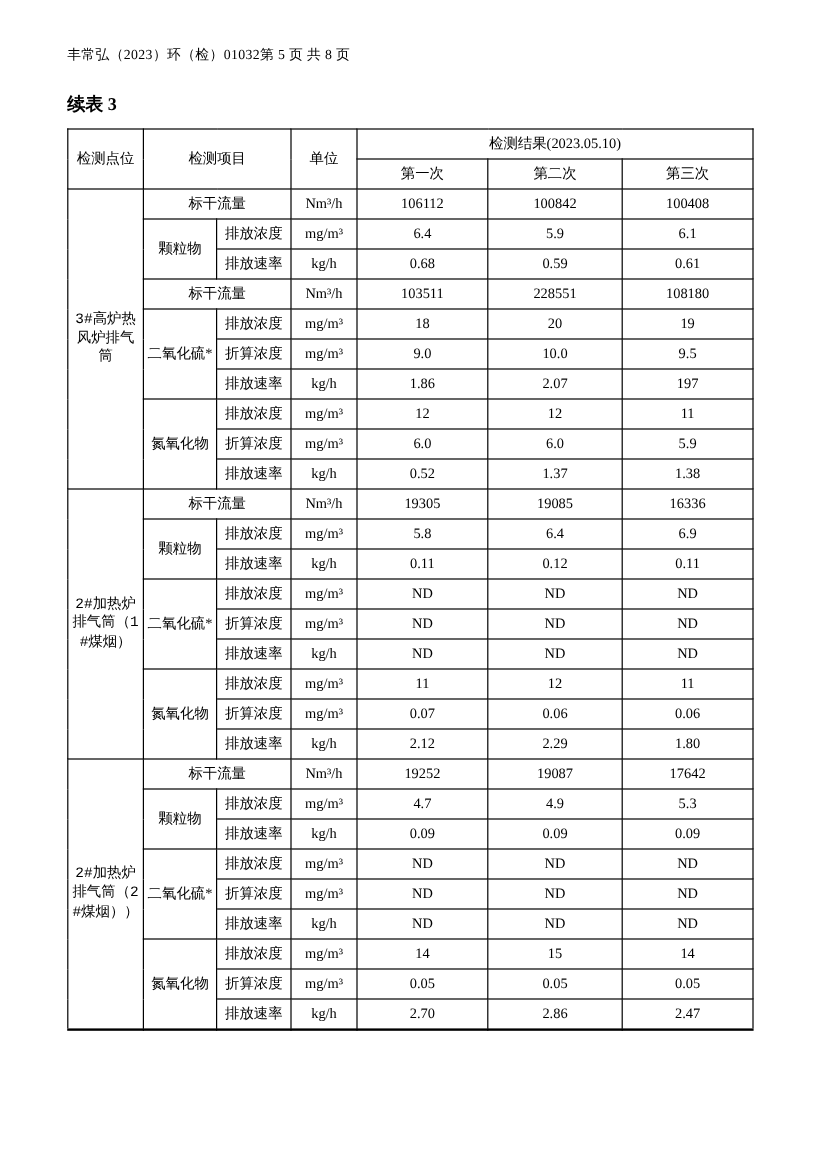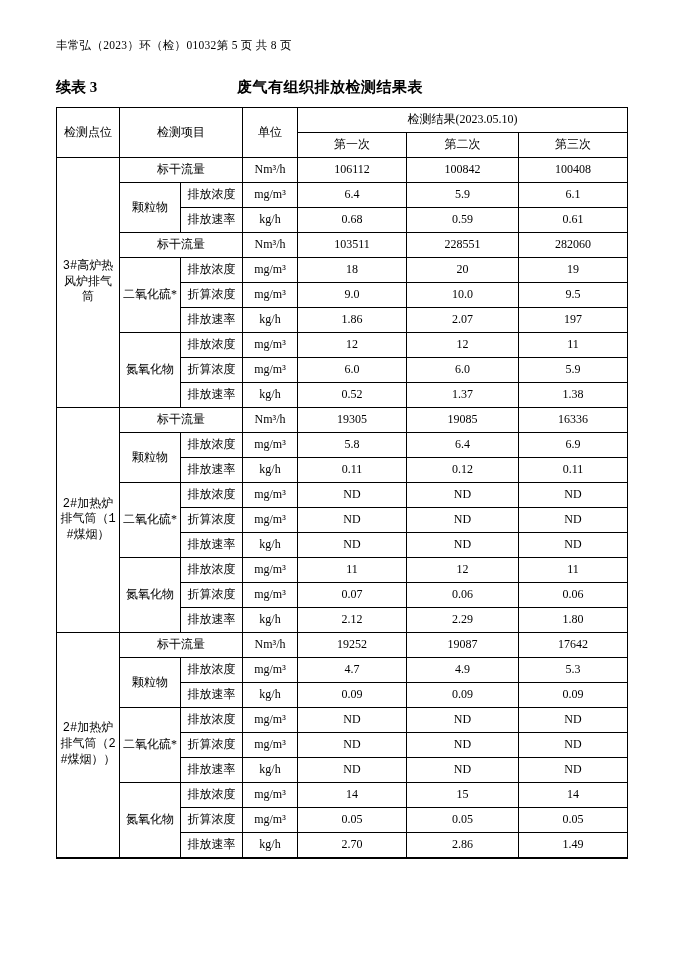--- a/index.html
+++ b/index.html
@@ -45,21 +45,20 @@
 </head>
 <body>
 
 <div class="page-header">
   <span>丰常弘（2023）环（检）01032</span>
   <span>第 5 页 共 8 页</span>
 </div>
 
 <div class="title-row">
   <span class="title-prefix">续表 3</span>
-  <span class="title-main">废气有组织排放检测结果表</span>
 </div>
 
 <table class="results">
   <colgroup>
     <col style="width:63px">
     <col style="width:61px">
     <col style="width:62px">
     <col style="width:55px">
     <col style="width:109px">
     <col style="width:112px">
@@ -98,21 +97,21 @@
         <td>kg/h</td>
         <td>0.68</td>
         <td>0.59</td>
         <td>0.61</td>
       </tr>
       <tr>
         <td colspan="2">标干流量</td>
         <td>Nm³/h</td>
         <td>103511</td>
         <td>228551</td>
-        <td>282060</td>
+        <td>108180</td>
       </tr>
       <tr>
         <td rowspan="3">二氧化硫*</td>
         <td>排放浓度</td>
         <td>mg/m³</td>
         <td>18</td>
         <td>20</td>
         <td>19</td>
       </tr>
       <tr>
@@ -276,16 +275,16 @@
         <td>mg/m³</td>
         <td>0.05</td>
         <td>0.05</td>
         <td>0.05</td>
       </tr>
       <tr>
         <td>排放速率</td>
         <td>kg/h</td>
         <td>2.70</td>
         <td>2.86</td>
-        <td>1.49</td>
+        <td>2.47</td>
       </tr>
     </tbody>
 </table>
 
 </body></html>

